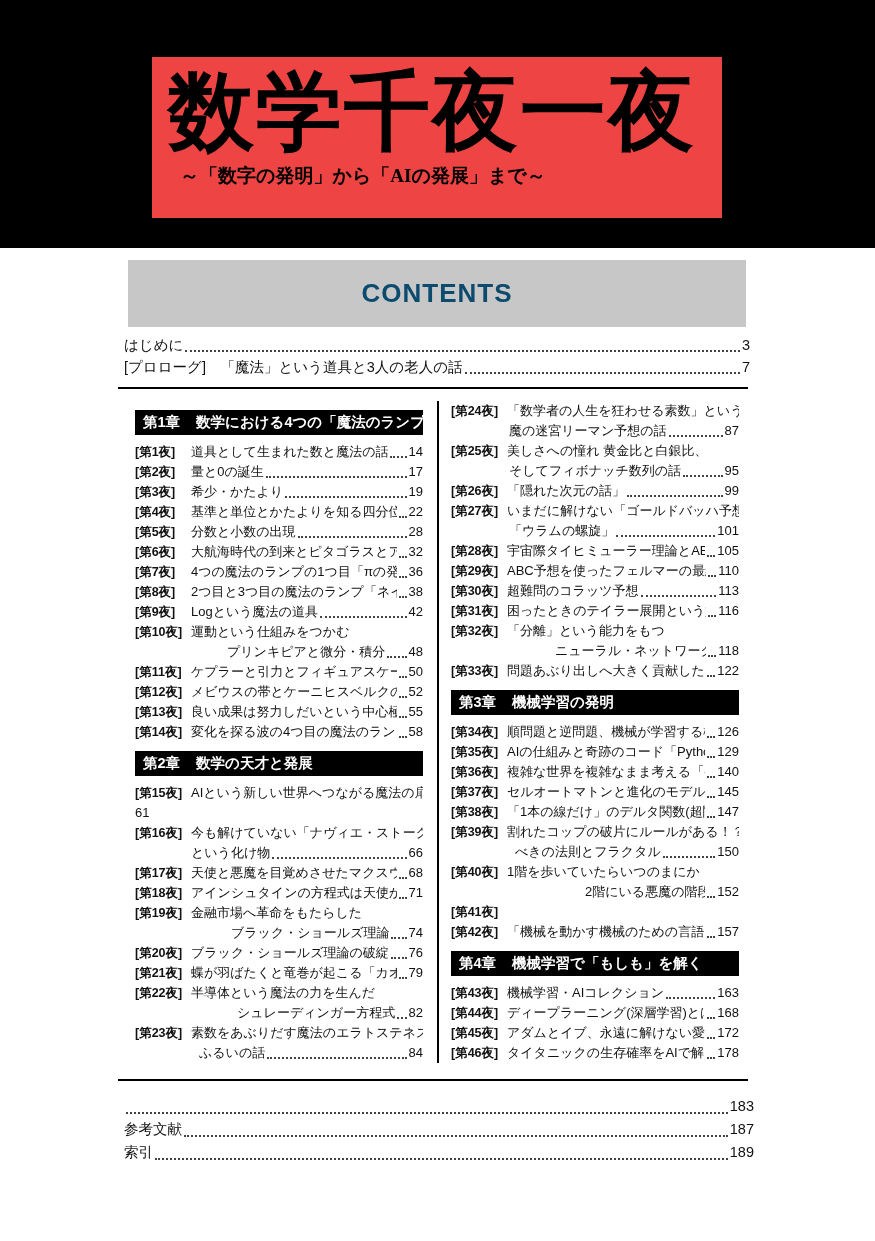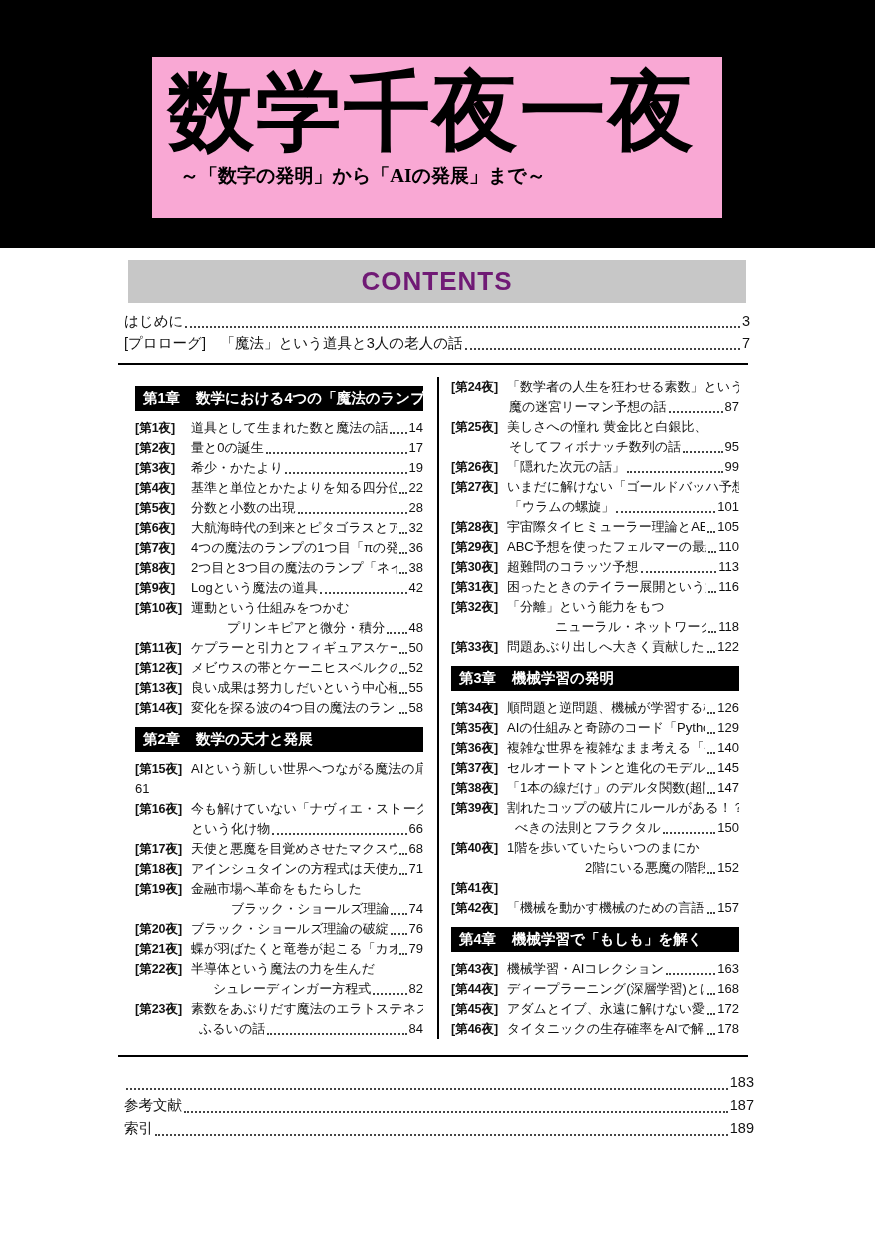--- a/index.html
+++ b/index.html
@@ -1,29 +1,29 @@
 <!DOCTYPE html>
 <html><head>
 <meta charset="utf-8">
 <style>
   html,body{margin:0;padding:0;background:#ffffff;}
   #stage{position:relative;width:875px;height:1241px;background:#ffffff;overflow:hidden;
          font-family:"Liberation Sans",sans-serif;color:#111;}
   
   .top-band{position:absolute;left:0;top:0;width:875px;height:248px;background:#000;}
-  .title-box{position:absolute;left:152px;top:57px;width:570px;height:161px;background:#f9a8d4;}
+  .title-box{position:absolute;left:152px;top:57px;width:570px;height:161px;background:#ef4444;}
   .book-title{font-family:"Liberation Serif","DejaVu Serif",serif;font-weight:bold;
               font-size:86px;line-height:1.05;margin:10px 0 0 16px;letter-spacing:2px;
               color:#000;white-space:nowrap;}
   .book-subtitle{font-family:"Liberation Serif","DejaVu Serif",serif;font-weight:bold;
               font-size:19px;margin:6px 0 0 28px;color:#000;white-space:nowrap;}
   
   .contents-bar{position:relative;width:618px;margin:260px 0 0 128px;background:#c7c7c7;
               text-align:center;font-size:26px;font-weight:bold;letter-spacing:1px;
-              color:#701a75;padding:6px 0;}
+              color:#0c4a6e;padding:18px 0;}
   .front{width:626px;margin:7px 0 0 124px;font-size:14.5px;}
   .front .tline{line-height:22px;}
   .rule{width:630px;margin:9px 0 0 118px;border-top:2px solid #000;}
   
   .cols{display:flex;width:622px;margin:12px 0 0 135px;}
   .colL{width:288px;}
   .divider{width:2px;background:#000;margin-left:14px;}
   .colR{width:288px;padding-left:12px;}
   
   .row{display:flex;font-size:13px;line-height:20px;}
@@ -296,21 +296,21 @@
               <span class="pg">79</span>
             </div>
           </div>
         </div>
         <div class="row">
           <span class="lab">[第22夜]</span>
           <div class="body">
             <div class="tline">
               <span class="txt">半導体という魔法の力を生んだ</span>
             </div>
-            <div class="tline" style="margin-left: 22px; justify-content: space-between;">
+            <div class="tline" style="margin-left: 46px; justify-content: space-between;">
               <span class="txt">シュレーディンガー方程式</span>
               <span class="leader"></span>
               <span class="pg">82</span>
             </div>
           </div>
         </div>
         <div class="row">
           <span class="lab">[第23夜]</span>
           <div class="body">
             <div class="tline">

